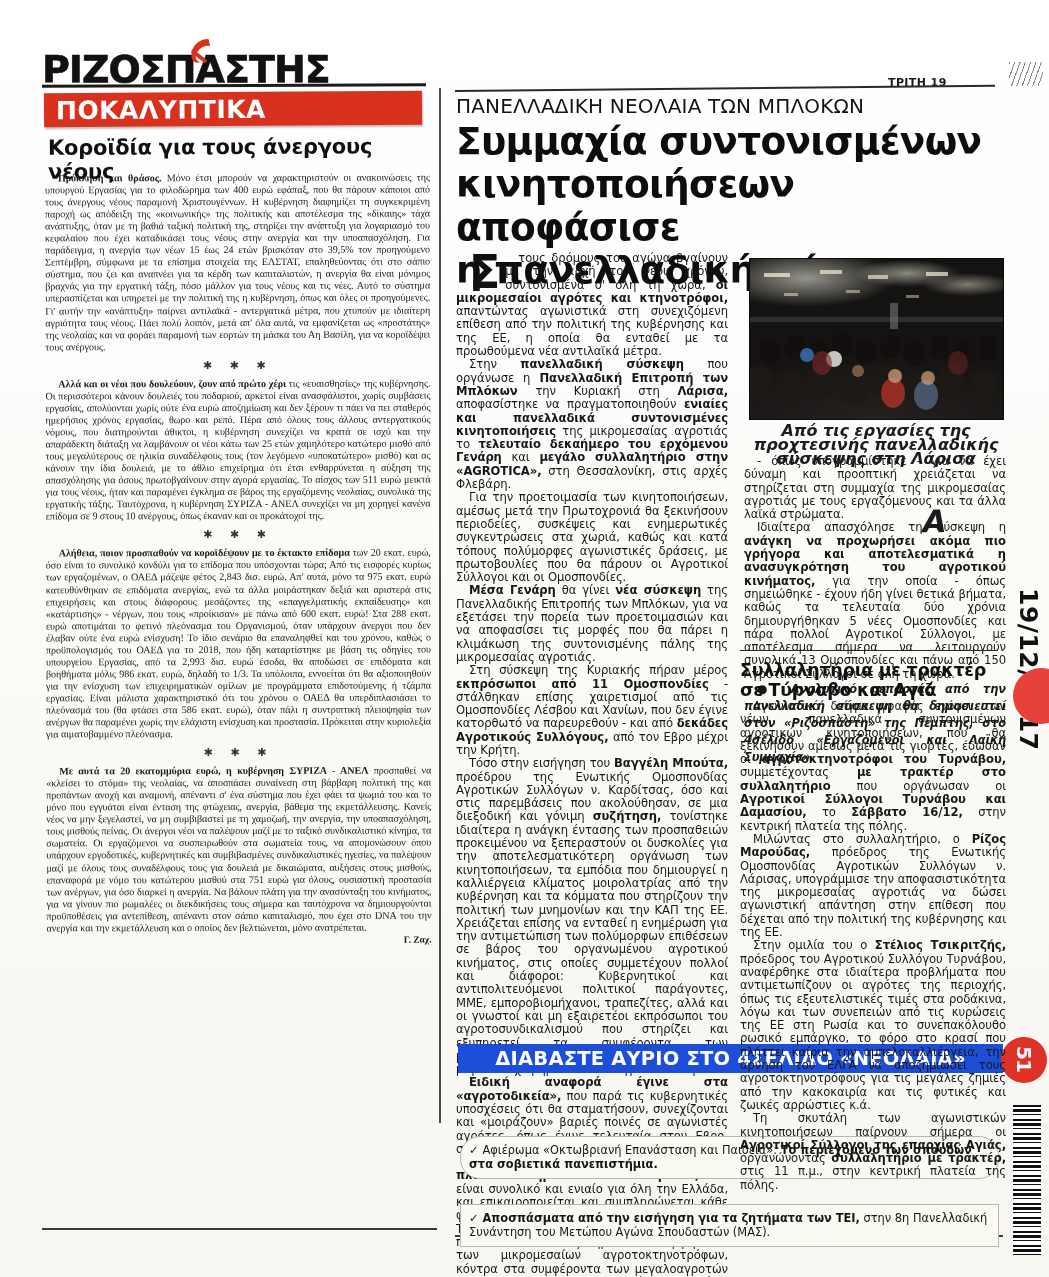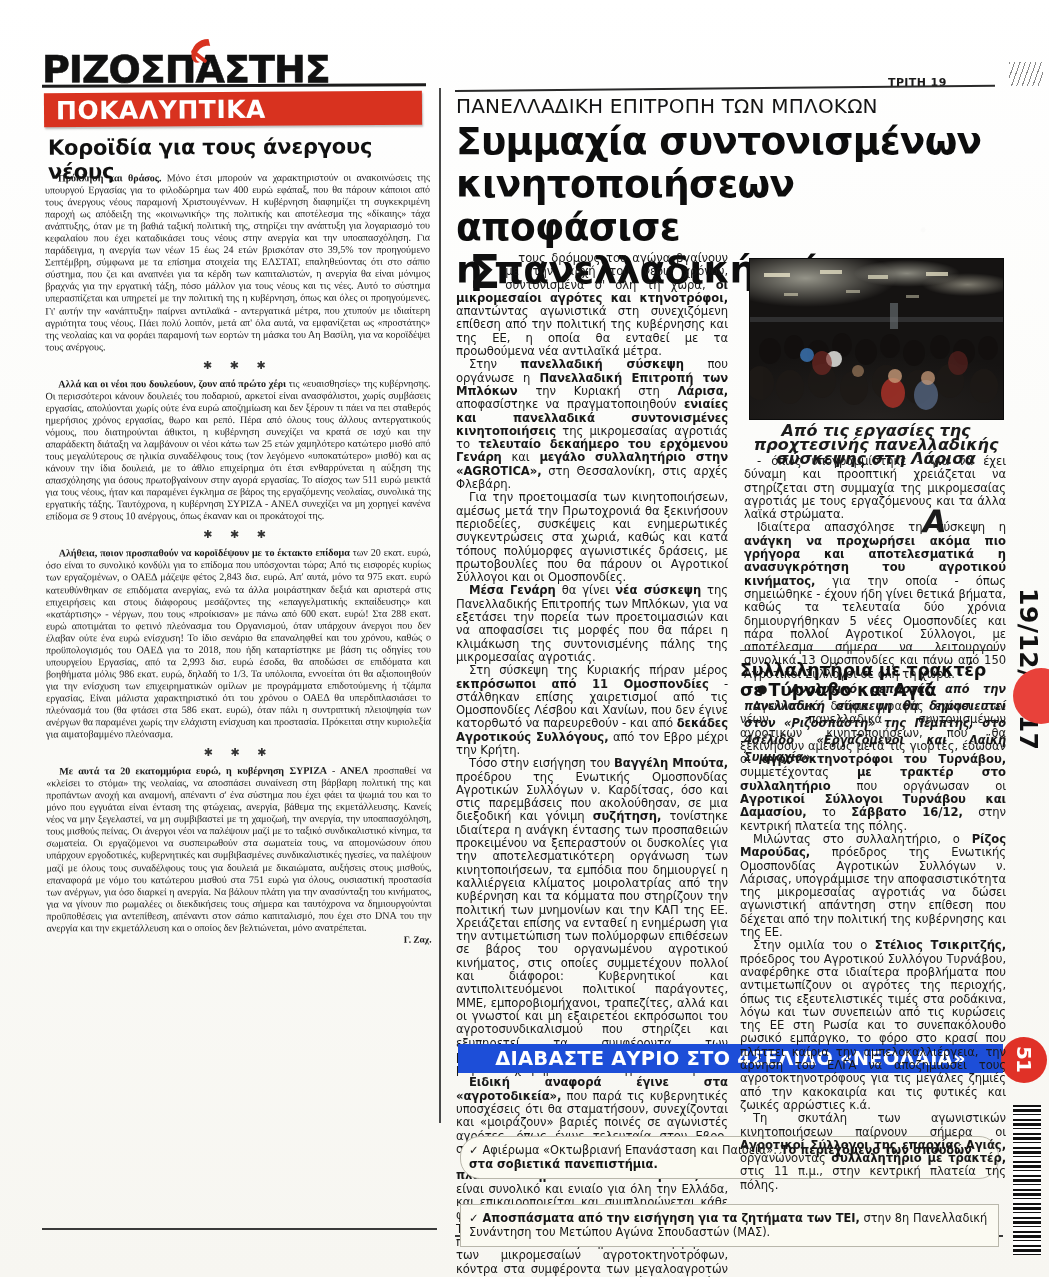--- a/index.html
+++ b/index.html
@@ -255,21 +255,21 @@
     <div class="stars">✱ ✱ ✱</div>
     <p><b>Αλήθεια, ποιον προσπαθούν να κοροϊδέψουν με το έκτακτο επίδομα</b> των 20 εκατ. ευρώ, όσο είναι το συνολικό κονδύλι για το επίδομα που υπόσχονται τώρα; Από τις εισφορές κυρίως των εργαζομένων, ο ΟΑΕΔ μάζεψε φέτος 2,843 δισ. ευρώ. Απ' αυτά, μόνο τα 975 εκατ. ευρώ κατευθύνθηκαν σε επιδόματα ανεργίας, ενώ τα άλλα μοιράστηκαν δεξιά και αριστερά στις επιχειρήσεις και στους διάφορους μεσάζοντες της «επαγγελματικής εκπαίδευσης» και «κατάρτισης» - νέργων, που τους «προίκισαν» με πάνω από 600 εκατ. ευρώ! Στα 288 εκατ. ευρώ αποτιμάται το φετινό πλεόνασμα του Οργανισμού, όταν υπάρχουν άνεργοι που δεν έλαβαν ούτε ένα ευρώ ενίσχυση! Το ίδιο σενάριο θα επαναληφθεί και του χρόνου, καθώς ο προϋπολογισμός του ΟΑΕΔ για το 2018, που ήδη καταρτίστηκε με βάση τις οδηγίες του υπουργείου Εργασίας, από τα 2,993 δισ. ευρώ έσοδα, θα αποδώσει σε επιδόματα και βοηθήματα μόλις 986 εκατ. ευρώ, δηλαδή το 1/3. Τα υπόλοιπα, εννοείται ότι θα αξιοποιηθούν για την ενίσχυση των επιχειρηματικών ομίλων με προγράμματα επιδοτούμενης ή τζάμπα εργασίας. Είναι μάλιστα χαρακτηριστικό ότι του χρόνου ο ΟΑΕΔ θα υπερδιπλασιάσει το πλεόνασμά του (θα φτάσει στα 586 εκατ. ευρώ), όταν πάλι η συντριπτική πλειοψηφία των ανέργων θα παραμένει χωρίς την ελάχιστη ενίσχυση και προστασία. Πρόκειται στην κυριολεξία για αιματοβαμμένο πλεόνασμα.</p>
     <div class="stars">✱ ✱ ✱</div>
     <p><b>Με αυτά τα 20 εκατομμύρια ευρώ, η κυβέρνηση ΣΥΡΙΖΑ - ΑΝΕΛ</b> προσπαθεί να «κλείσει το στόμα» της νεολαίας, να αποσπάσει συναίνεση στη βάρβαρη πολιτική της και προπάντων ανοχή και αναμονή, απέναντι σ' ένα σύστημα που έχει φάει τα ψωμιά του και το μόνο που εγγυάται είναι ένταση της φτώχειας, ανεργία, βάθεμα της εκμετάλλευσης. Κανείς νέος να μην ξεγελαστεί, να μη συμβιβαστεί με τη χαμοζωή, την ανεργία, την υποαπασχόληση, τους μισθούς πείνας. Οι άνεργοι νέοι να παλέψουν μαζί με το ταξικό συνδικαλιστικό κίνημα, τα σωματεία. Οι εργαζόμενοι να συσπειρωθούν στα σωματεία τους, να απομονώσουν όπου υπάρχουν εργοδοτικές, κυβερνητικές και συμβιβασμένες συνδικαλιστικές ηγεσίες, να παλέψουν μαζί με όλους τους συναδέλφους τους για δουλειά με δικαιώματα, αυξήσεις στους μισθούς, επαναφορά με νόμο του κατώτερου μισθού στα 751 ευρώ για όλους, ουσιαστική προστασία των ανέργων, για όσο διαρκεί η ανεργία. Να βάλουν πλάτη για την ανασύνταξη του κινήματος, για να γίνουν πιο ρωμαλέες οι διεκδικήσεις τους σήμερα και ταυτόχρονα να δημιουργούνται προϋποθέσεις για αντεπίθεση, απέναντι στον σάπιο καπιταλισμό, που έχει στο DNA του την ανεργία και την εκμετάλλευση και ο οποίος δεν βελτιώνεται, μόνο ανατρέπεται.</p>
     <p class="byline">Γ. Ζαχ.</p>
   </div>
 
 <div class="corner-mark"></div>
 <div class="date-tag">ΤΡΙΤΗ 19</div>
 <div class="date-tag-rule"></div>
-<div class="kicker">ΠΑΝΕΛΛΑΔΙΚΗ ΕΠΙΤΡΟΠΗ ΤΩΝ ΜΠΛΟΚΩΝ</div>
+<div class="kicker">ΠΑΝΕΛΛΑΔΙΚΗ ΝΕΟΛΑΙΑ ΤΩΝ ΜΠΛΟΚΩΝ</div>
 <div class="main-head" id="main-head">
     <div>Συμμαχία συντονισμένων</div>
     <div>κινητοποιήσεων αποφάσισε</div>
     <div>η πανελλαδική σύσκεψη</div>
   </div>
 
 <div class="photo-wrap">
   <div class="photo">
     <svg class="crowd" viewBox="0 0 253 160" preserveAspectRatio="none">
       <rect x="14" y="14" width="26" height="4" fill="#e9e4c8" opacity=".8"></rect>

